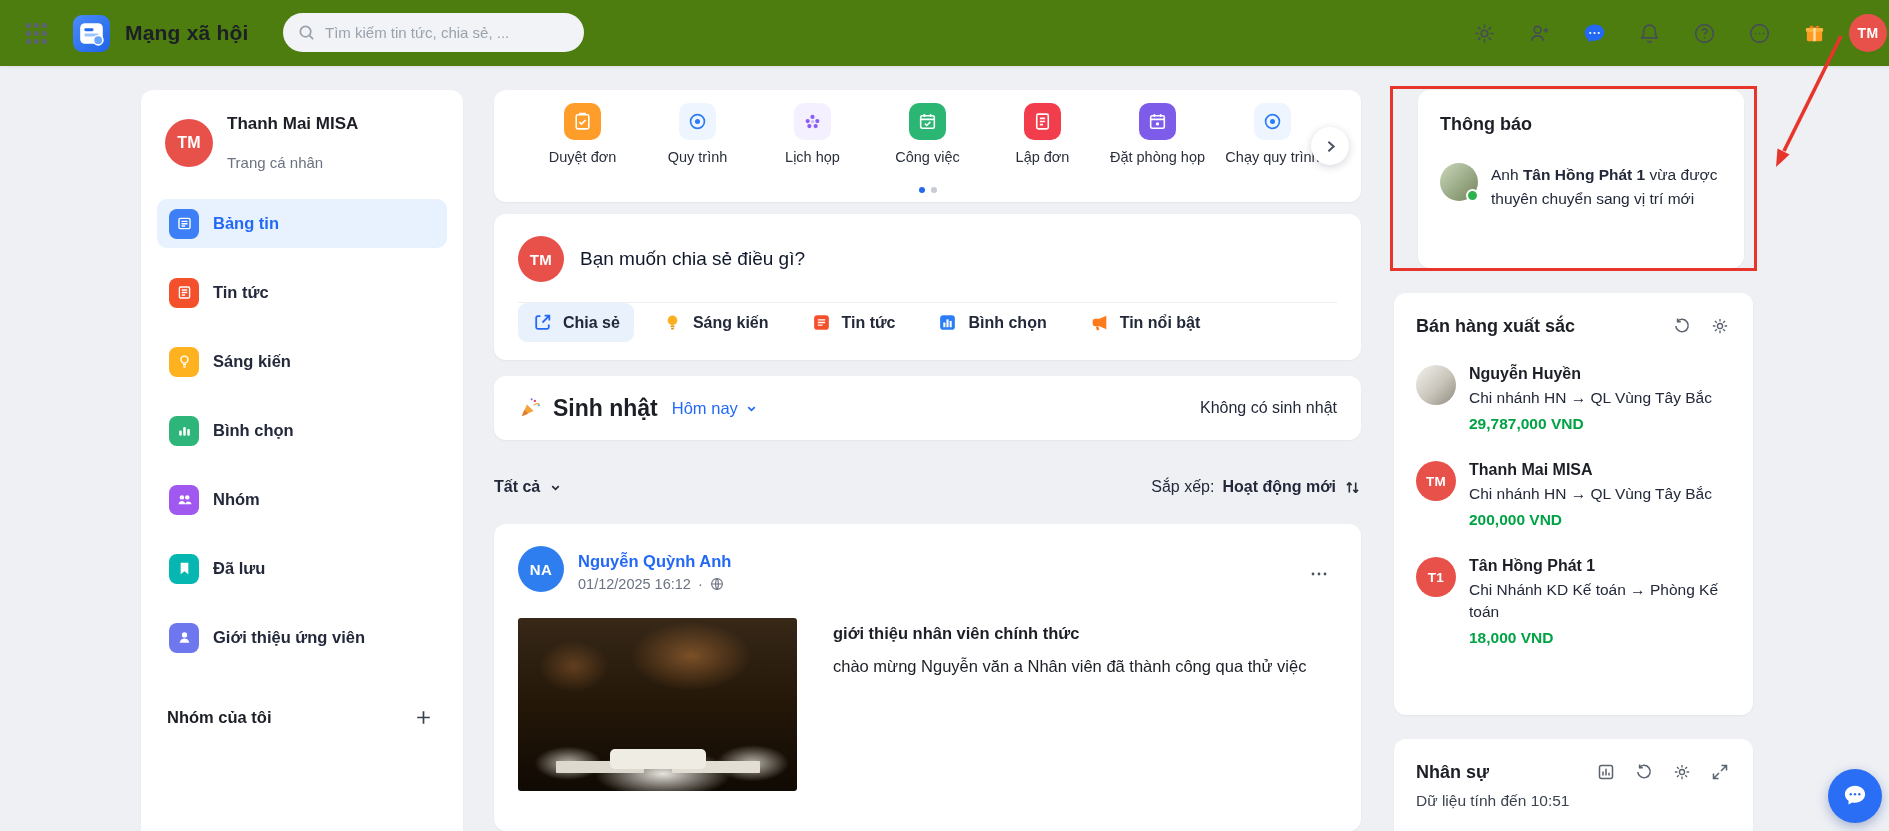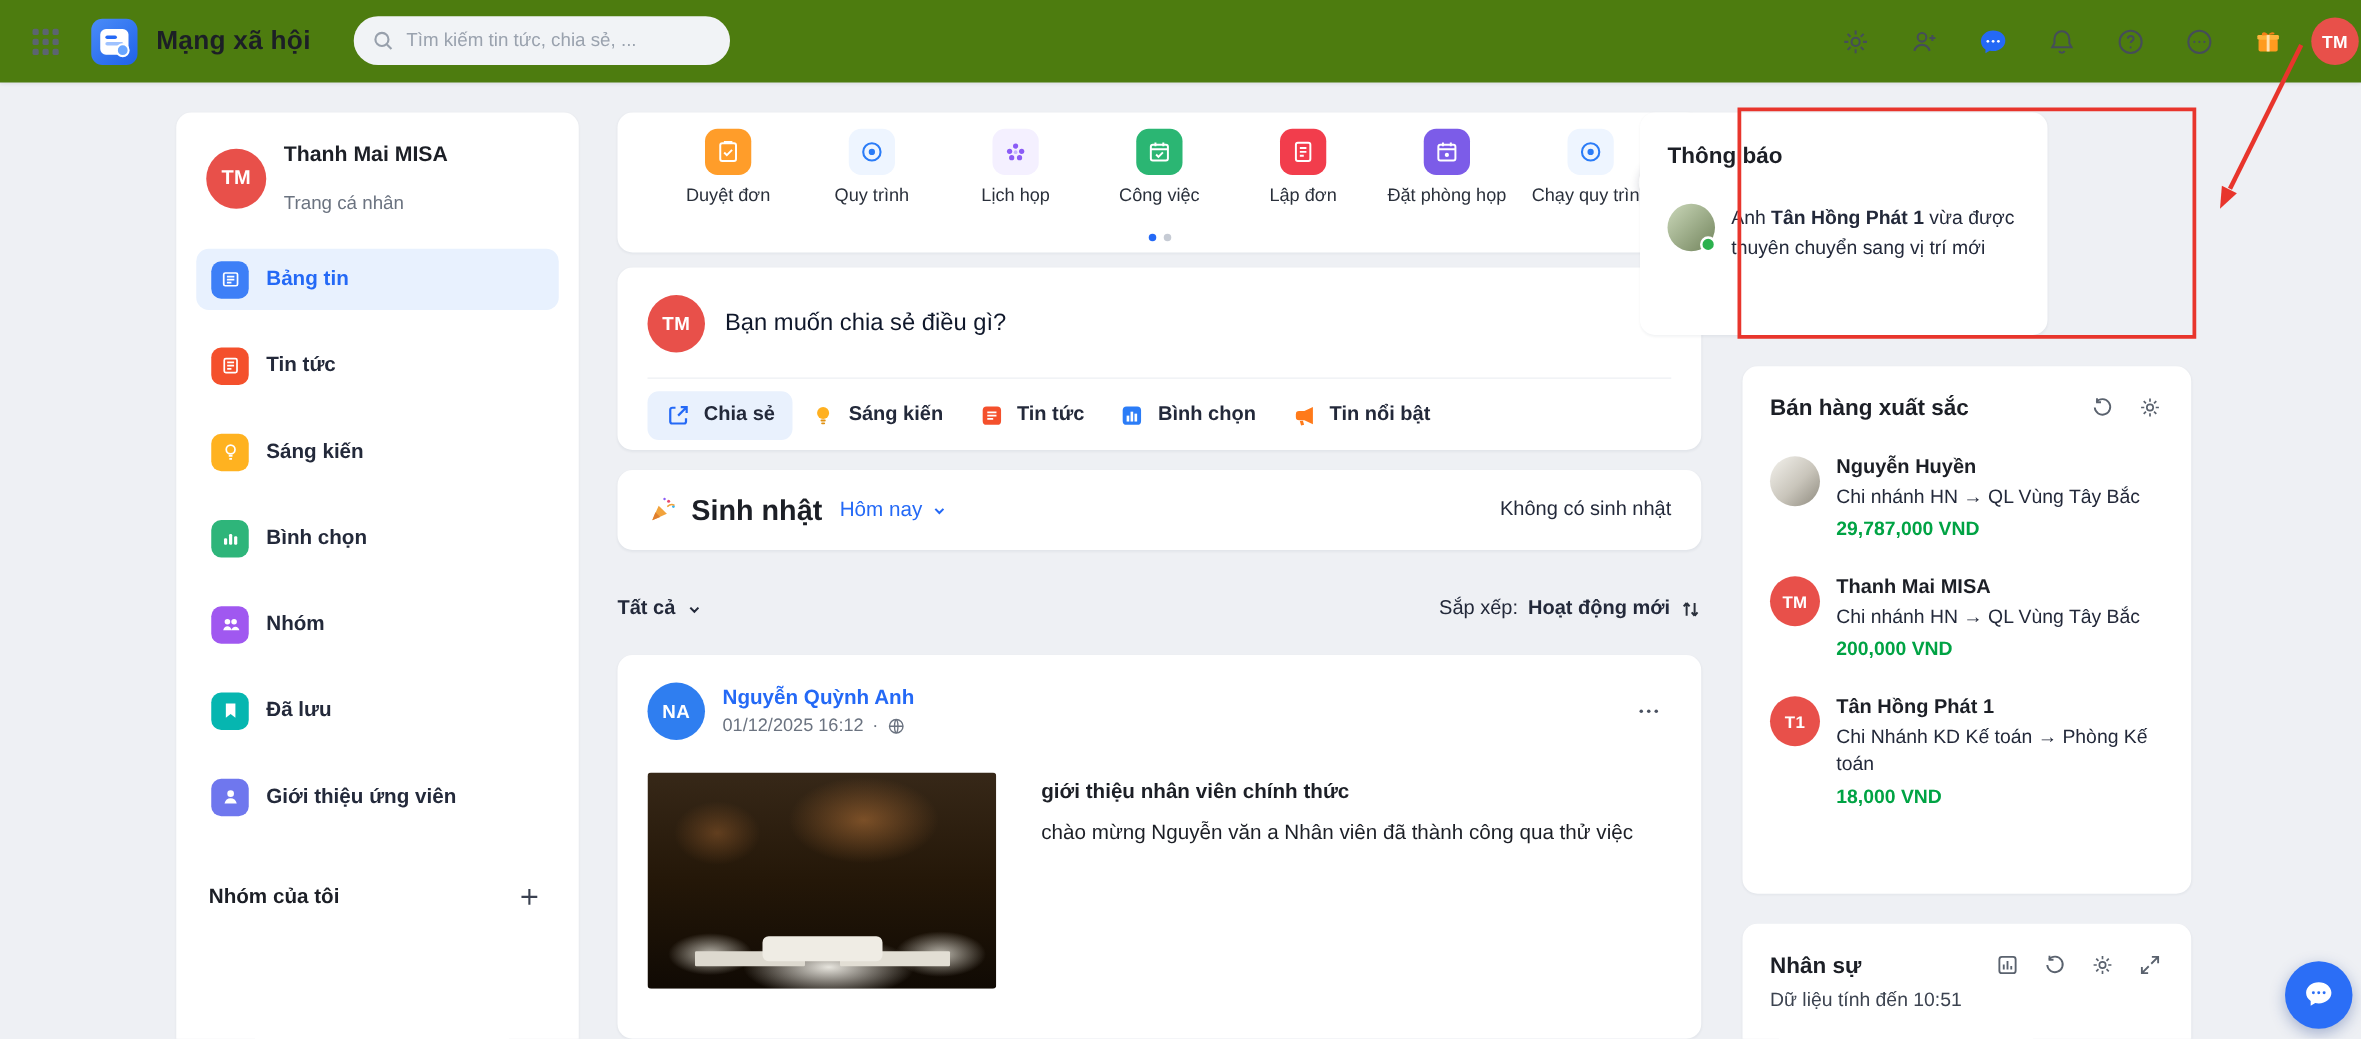--- a/index.html
+++ b/index.html
@@ -53,61 +53,61 @@
 .sc-chevron{position:absolute;right:12px;top:37px;width:38px;height:38px;border-radius:50%;background:#fff;box-shadow:0 2px 8px rgba(20,30,60,.18);display:flex;align-items:center;justify-content:center}
 .dots{position:absolute;left:50%;bottom:9px;transform:translateX(-50%);display:flex;gap:6px}
 .dots i{width:6px;height:6px;border-radius:3px;background:#c6cbd4;cursor:pointer}
 .dots i.active{background:var(--accent-blue,#2469f6)}
 
 
 .composer{left:494px;top:214px;width:867px;height:146px;padding:22px 24px 0}
 .composer-top{display:flex;align-items:center;gap:16px;padding-bottom:20px;border-bottom:1px solid #edeff3;cursor:pointer}
 .composer-avatar{width:46px;height:46px;background:var(--avatar-red,#e8504a);font-size:15px}
 .composer-prompt{font-size:19px;color:#0f172a}
-.composer-actions{display:flex;align-items:center;height:58px}
+.composer-actions{display:flex;align-items:flex-start;gap:14px;height:58px}
 .caction{display:flex;align-items:center;gap:10px;padding:9px 14px;border-radius:9px;font-size:16px;font-weight:700;color:#23293a}
 .caction svg{width:21px;height:21px}
 .caction.primary{background:#e9f1fd}
 
 
 .birthday{left:494px;top:376px;width:867px;height:64px;display:flex;align-items:center;padding:0 24px}
 .bd-icon{width:24px;height:24px;margin-right:11px}
 .bd-title{font-size:23px;font-weight:700}
 .bd-filter{display:flex;align-items:center;gap:7px;margin-left:14px;color:var(--accent-blue,#2469f6);font-size:16.5px;cursor:pointer}
 .bd-empty{margin-left:auto;font-size:16px;color:#23293a}
 
 
 .feed-bar{position:absolute;left:494px;top:478px;width:867px;display:flex;align-items:center}
 .feed-all{display:flex;align-items:center;gap:9px;font-size:16px;font-weight:700;color:#23293a;cursor:pointer}
 .feed-sort{margin-left:auto;display:flex;align-items:center;gap:8px;font-size:16px;color:#23293a;cursor:pointer}
 .feed-sort b{font-weight:700}
 
 
 .post{left:494px;top:524px;width:867px;height:307px;padding:22px 24px}
-.post-head{display:flex;align-items:center;gap:14px}
+.post-head{display:flex;align-items:flex-end;gap:14px}
 .post-avatar{width:46px;height:46px;background:var(--avatar-blue,#2f7ef0);font-size:15px}
 .post-author{font-size:16.5px;font-weight:700;color:var(--accent-blue,#2469f6);cursor:pointer}
 .post-meta{display:flex;align-items:center;gap:7px;margin-top:5px;color:#6b7380;font-size:14.5px}
 .post-more{margin-left:auto;padding:8px}
 .post-content{display:flex;gap:36px;margin-top:26px}
 .post-image{width:279px;height:173px;flex:none;border-radius:3px;position:relative;overflow:hidden;
  background:
   radial-gradient(95px 34px at 52% 90%, rgba(242,240,233,.95), rgba(242,240,233,0) 72%),
   radial-gradient(48px 24px at 18% 84%, rgba(225,222,212,.8), rgba(225,222,212,0) 70%),
   radial-gradient(52px 26px at 84% 84%, rgba(228,225,215,.8), rgba(228,225,215,0) 70%),
   radial-gradient(80px 46px at 62% 22%, rgba(186,118,58,.55), rgba(186,118,58,0) 75%),
   radial-gradient(46px 34px at 20% 28%, rgba(150,94,46,.5), rgba(150,94,46,0) 75%),
   linear-gradient(180deg,#372818 0%,#241708 50%,#100a04 100%)}
 .post-image::after{content:"";position:absolute;left:50%;bottom:22px;transform:translateX(-50%);width:96px;height:20px;border-radius:5px;background:#efece4;box-shadow:-58px 8px 0 -4px #ddd9cf,58px 8px 0 -4px #e2ded4}
 .post-text{padding-top:6px}
 .post-title{font-size:16.5px;font-weight:700}
 .post-body{font-size:16.5px;margin-top:12px;line-height:1.45;max-width:520px}
 
 
-.notif{left:1312px;top:90px;width:326px;height:178px;padding:24px 22px}
+.notif{left:1418px;top:90px;width:326px;height:178px;padding:24px 22px}
 .card-title{font-size:18px;font-weight:700}
 .card-head{display:flex;align-items:center}
 .card-head .spacer{flex:1}
 .icon-btn{color:#5a626e;margin-left:16px;padding:2px}
 .icon-btn svg{width:18px;height:18px}
 .notif-item{display:flex;gap:13px;margin-top:28px;cursor:pointer}
 .notif-avatar{width:38px;height:38px;border-radius:50%;background:linear-gradient(135deg,#cbd8ba,#72845c);position:relative;flex:none}
 .notif-avatar i{position:absolute;right:-1px;bottom:-1px;width:13px;height:13px;border-radius:50%;background:#2cb14e;border:2px solid #fff}
 .notif-text{font-size:15.5px;line-height:1.55;color:#23293a;max-width:268px}
 

